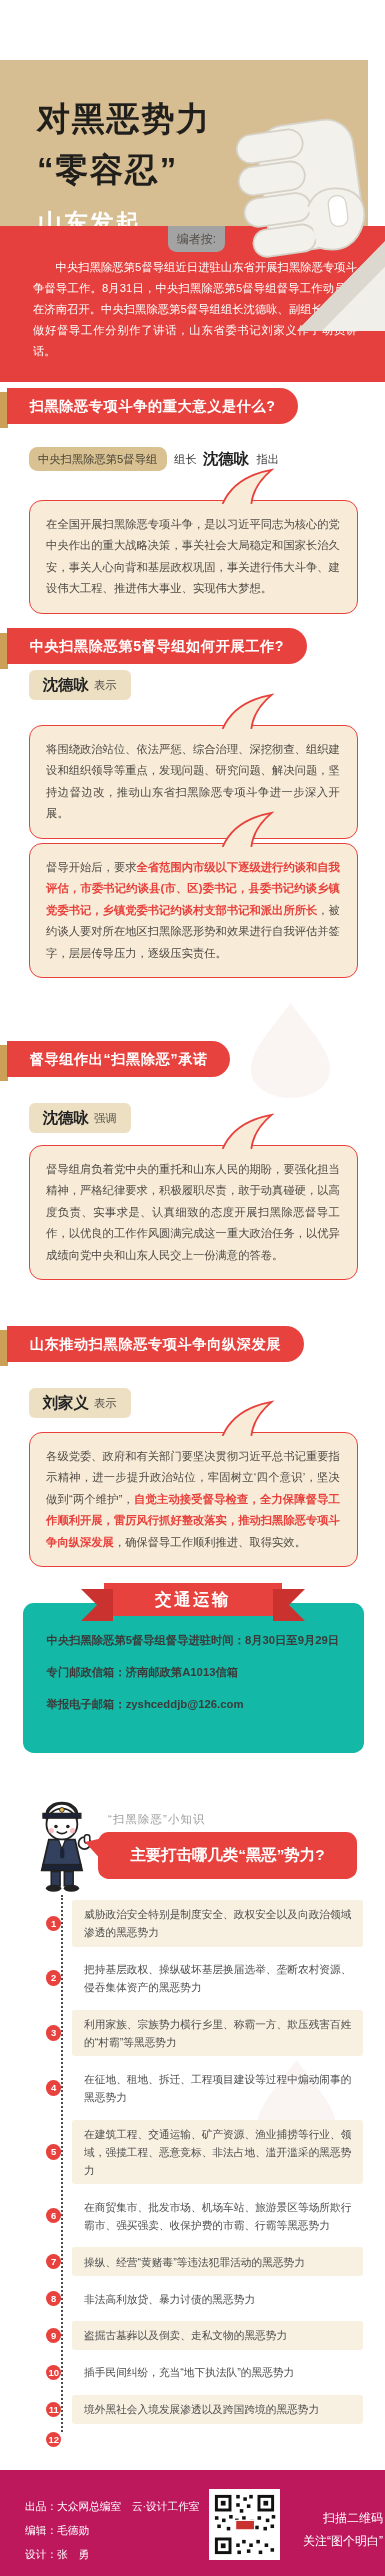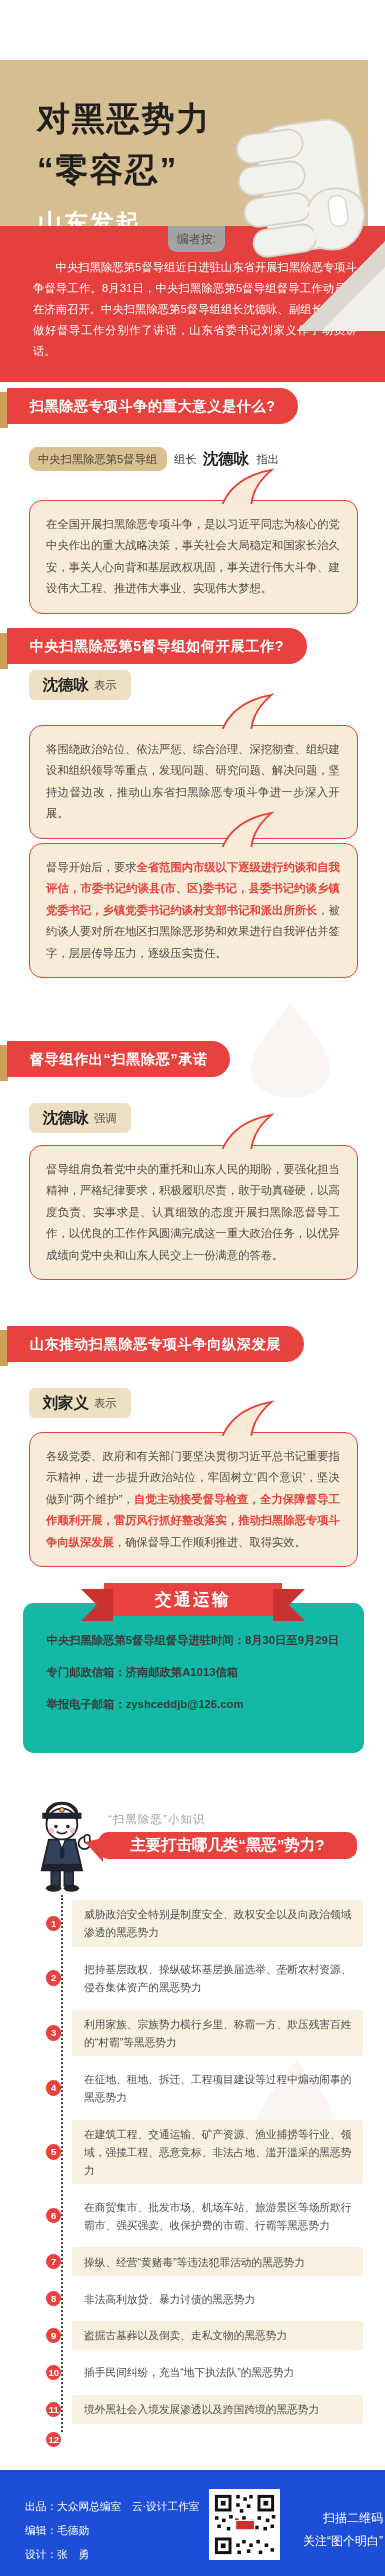--- a/index.html
+++ b/index.html
@@ -54,33 +54,33 @@
   .ribbon .fold.l{left:-22.6px;border-left-color:transparent;}
   .ribbon .fold.r{right:-22.6px;border-right-color:transparent;}
   .report-box{position:absolute;left:22.6px;top:1603px;width:341px;height:150px;box-sizing:border-box;
     background:#14b8a6;border-radius:10.7px;padding:21.4px 24px 0 24px;z-index:2;}
   .report-line{font-size:11.3px;font-weight:bold;color:#3a3a3a;line-height:32px;white-space:nowrap;}
 
   
   .police{position:absolute;left:25px;top:1798px;z-index:3;}
   .k-small{position:absolute;left:108px;top:1812px;font-size:11.3px;color:#9c9c9c;z-index:2;letter-spacing:1.2px;}
   .k-banner{position:absolute;left:98px;top:1832px;width:259px;box-sizing:border-box;background:#e8423e;
-    border-radius:10.7px;padding:3px 6px;text-align:center;color:#fff;font-size:15.4px;font-weight:bold;z-index:3;}
+    border-radius:10.7px;padding:13px 6px;text-align:center;color:#fff;font-size:15.4px;font-weight:bold;z-index:3;}
   .k-banner .k-tail{position:absolute;left:-13px;top:6px;width:0;height:0;
     border-right:18px solid #e8423e;border-top:4.7px solid transparent;border-bottom:20px solid transparent;}
   .k-line{position:absolute;left:61px;top:1895px;height:537px;border-left:2.4px dotted #4b4b4b;z-index:1;}
   .k-list{position:absolute;left:0;top:1900px;width:386px;z-index:2;}
   .k-item{display:flex;align-items:center;margin-bottom:8.3px;}
   .k-num{flex:0 0 15.4px;height:15.4px;margin-left:46px;margin-right:10.7px;background:#e8423e;border-radius:50%;
     color:#fff;font-size:9.5px;font-weight:bold;line-height:15.4px;text-align:center;}
   .k-text{flex:1;margin-right:22.6px;padding:5.3px 12px;font-size:10.7px;line-height:18px;color:#4d4d4d;text-align:justify;}
   .k-item.odd .k-text{background:#f8f1e2;border-radius:2.4px;}
 
   
-  .footer{position:absolute;left:0;top:2470px;width:386px;height:106px;background:#1d4ed8;z-index:2;}
+  .footer{position:absolute;left:0;top:2470px;width:386px;height:106px;background:#be185d;z-index:2;}
   .credits{position:absolute;left:25px;top:24px;color:#fff;font-size:10.7px;line-height:24px;white-space:nowrap;}
   .qr{position:absolute;left:209px;top:19px;}
   .qr-caption{position:absolute;left:284px;top:37px;width:99px;color:#fff;font-size:12px;line-height:22.6px;text-align:right;white-space:nowrap;}
 </style>
 </head>
 <body>
 
 <div id="page">
 
   <svg class="wm" style="left:36px;top:730px" width="83" height="95" viewBox="0 0 100 120">

